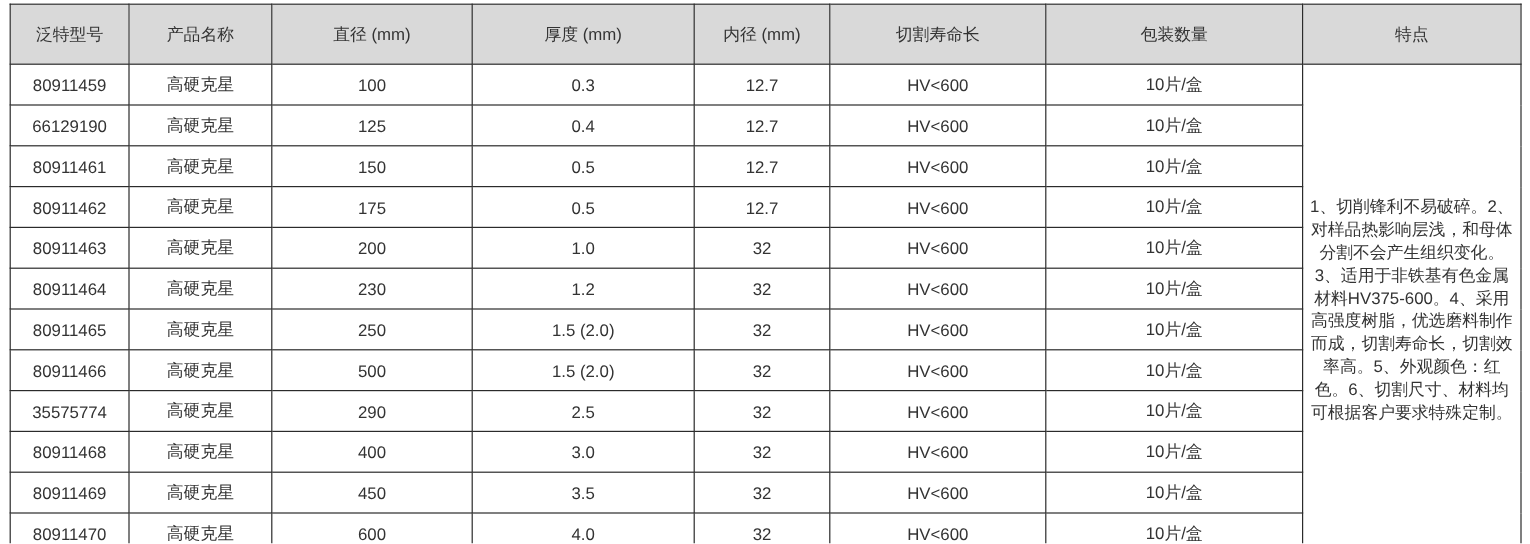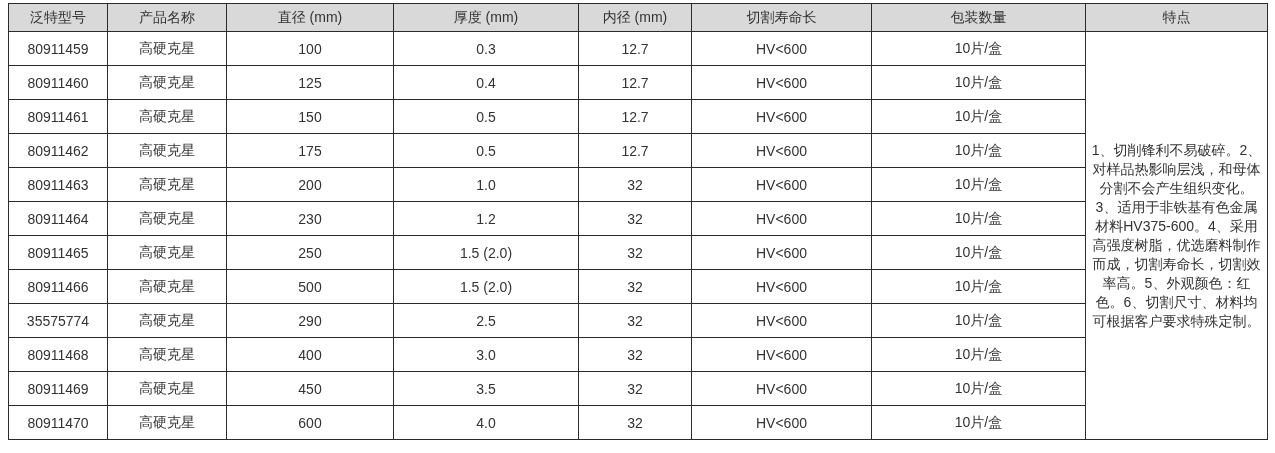--- a/index.html
+++ b/index.html
@@ -29,21 +29,21 @@
     text-align: center;
     vertical-align: middle;
     color: #333333;
     font-size: 14px;
     font-weight: normal;
     padding: 0 4px;
     overflow: hidden;
   }
   table.spec-table thead th {
     background: #d9d9d9;
-    height: 28px;
+    height: 50px;
   }
   table.spec-table tbody td {
     background: #ffffff;
     height: 34px;
   }
   td.features-cell {
     font-size: 14px;
     line-height: 19px;
     padding: 4px 5px;
     text-align: center;
@@ -85,21 +85,21 @@
     <td>高硬克星</td>
     <td>100</td>
     <td>0.3</td>
     <td>12.7</td>
     <td>HV&lt;600</td>
     <td>10片/盒</td>
   <td class="features-cell" rowspan="12">1、切削锋利不易破碎。2、对样品热影响层浅，和母体分割不会产生组织变化。3、适用于非铁基有色金属材料HV375-600。4、采用高强度树脂，优选磨料制作而成，切割寿命长，切割效率高。5、外观颜色：红色。6、切割尺寸、材料均可根据客户要求特殊定制。</td>
           </tr>
 
   <tr>
-    <td>80911460</td>
+    <td>66129190</td>
     <td>高硬克星</td>
     <td>125</td>
     <td>0.4</td>
     <td>12.7</td>
     <td>HV&lt;600</td>
     <td>10片/盒</td>
   </tr>
 
   <tr>
     <td>80911461</td>

